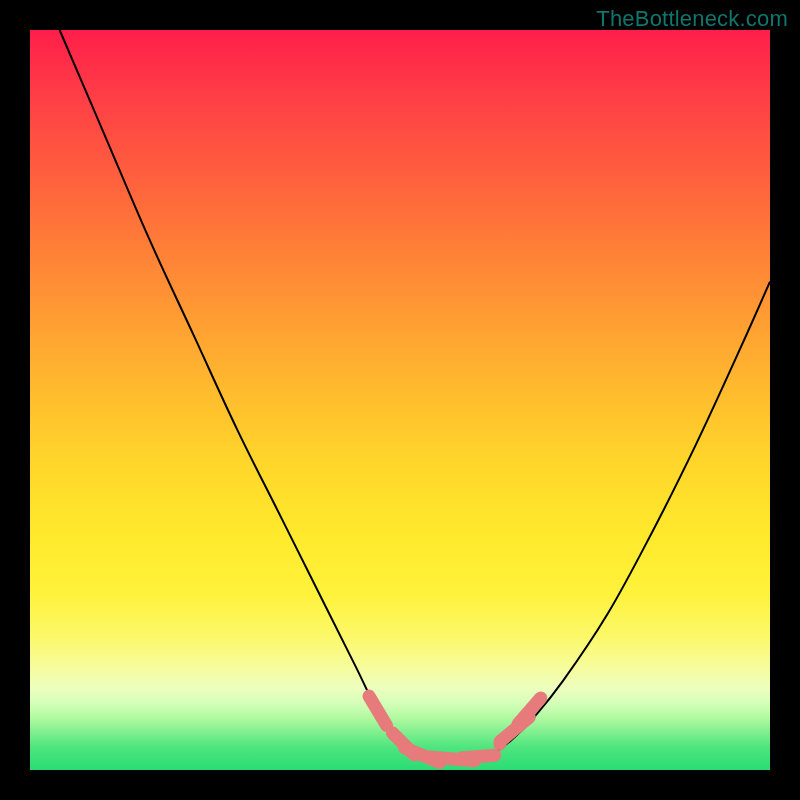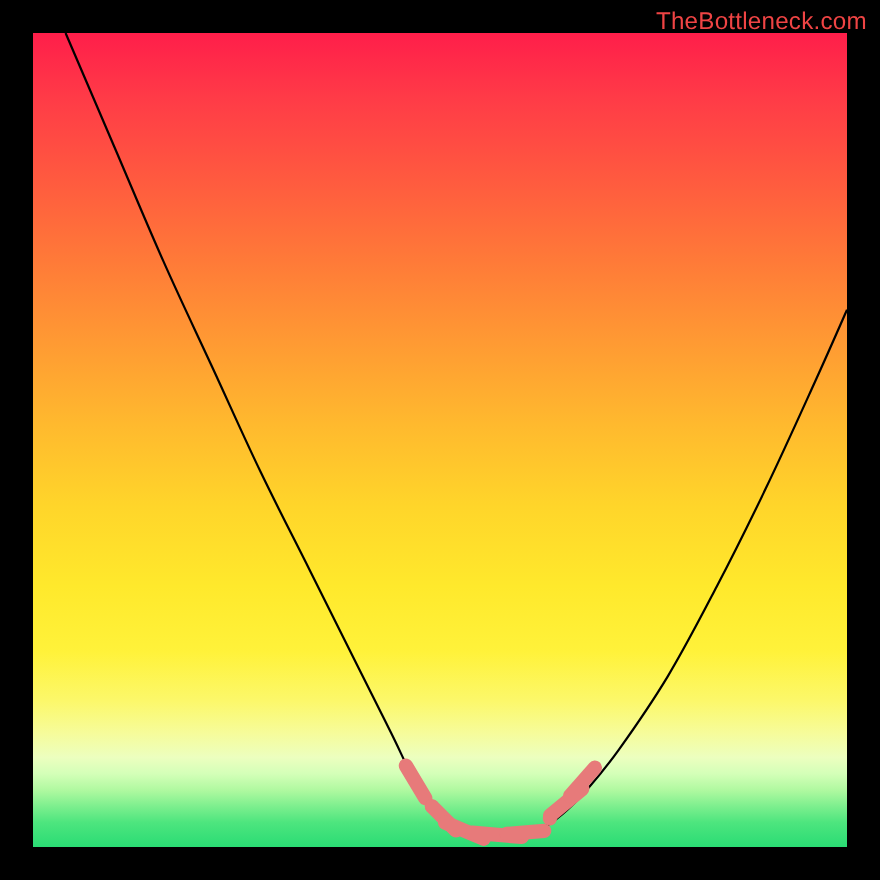--- a/index.html
+++ b/index.html
@@ -42,21 +42,21 @@
       #b0f9a0 93%,
       #7def8e 95%,
       #4de57e 97%,
       #2adc74 100%
     );
   }
   .watermark {
     position: absolute;
     top: 6px;
     right: 12px;
-    color: #ef4444;
+    color: #0f766e;
     font-size: 22px;
     font-weight: 400;
     letter-spacing: 0.2px;
     user-select: none;
   }
   svg.curve {
     position: absolute;
     left: 0;
     top: 0;
     width: 740px;

